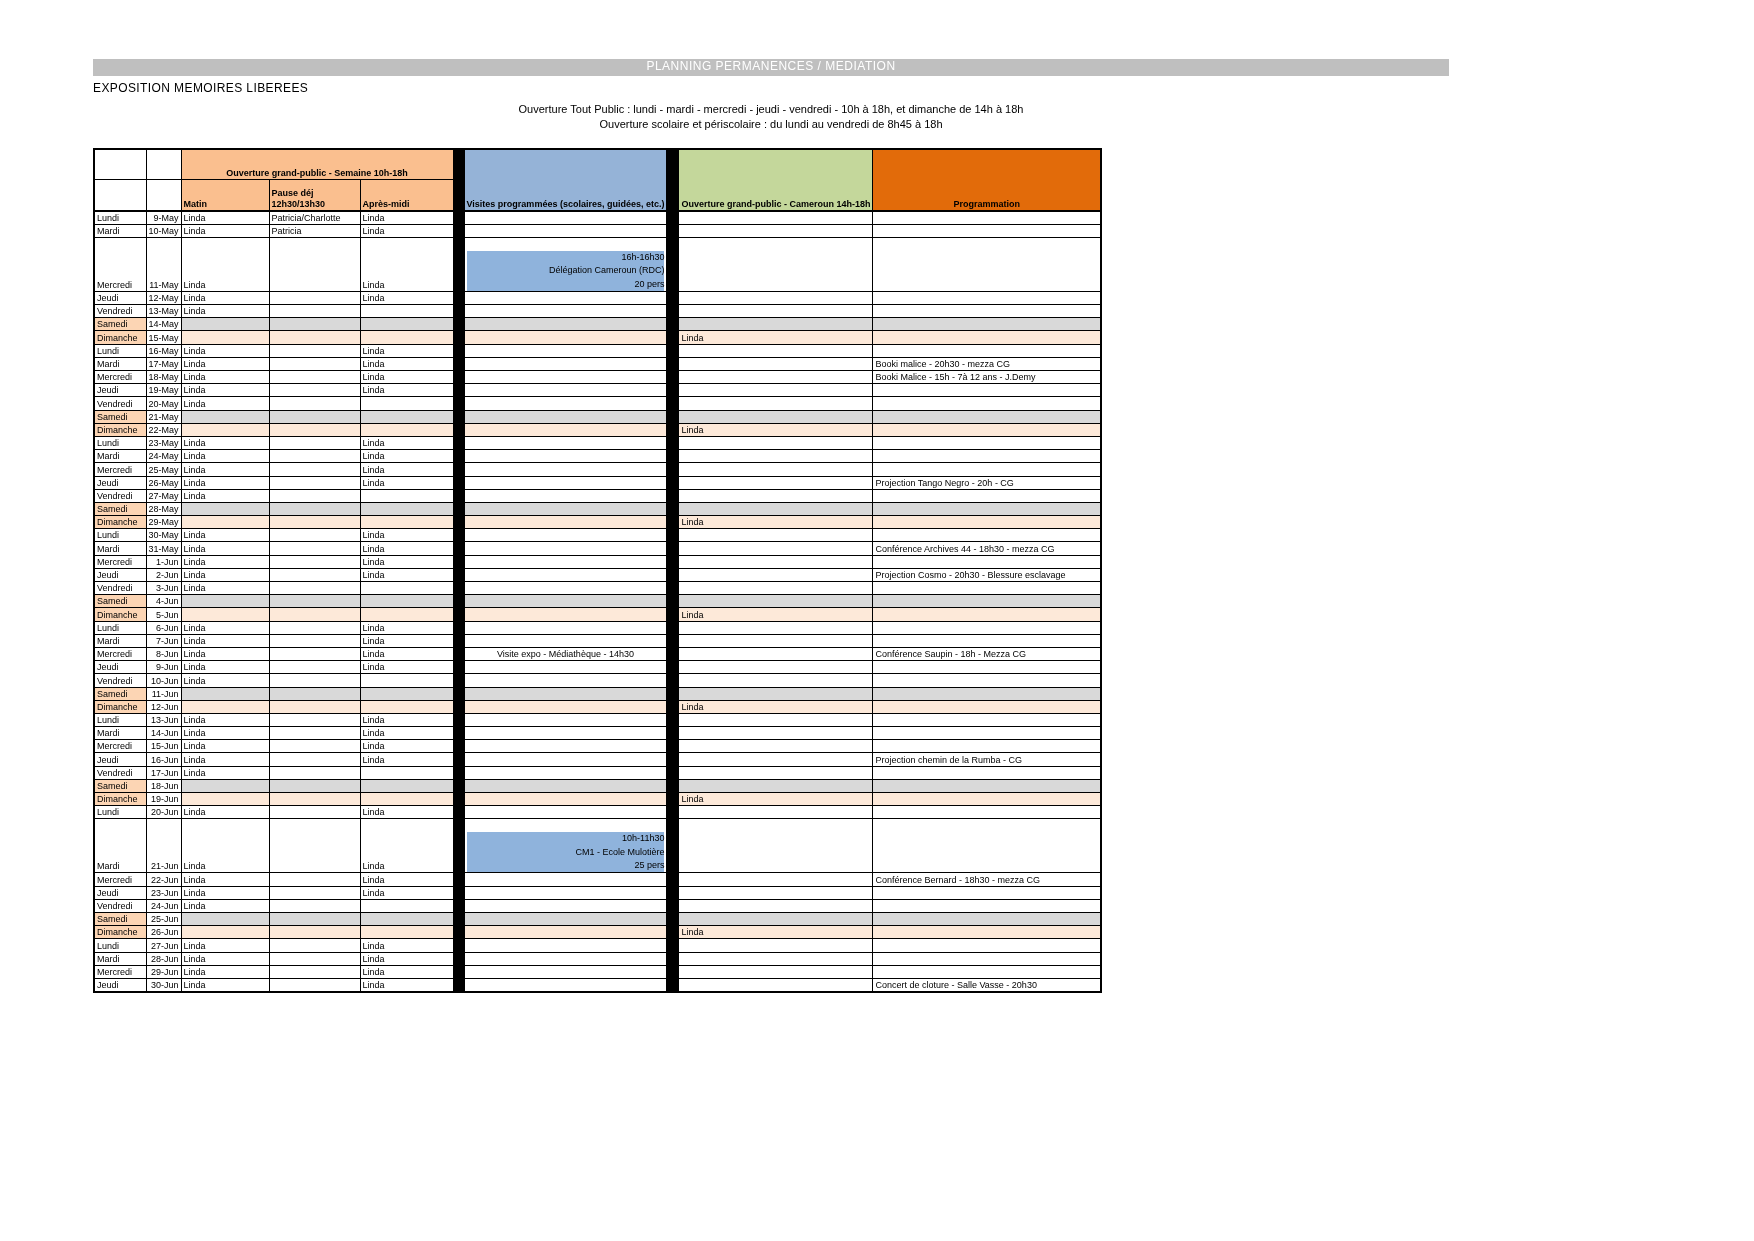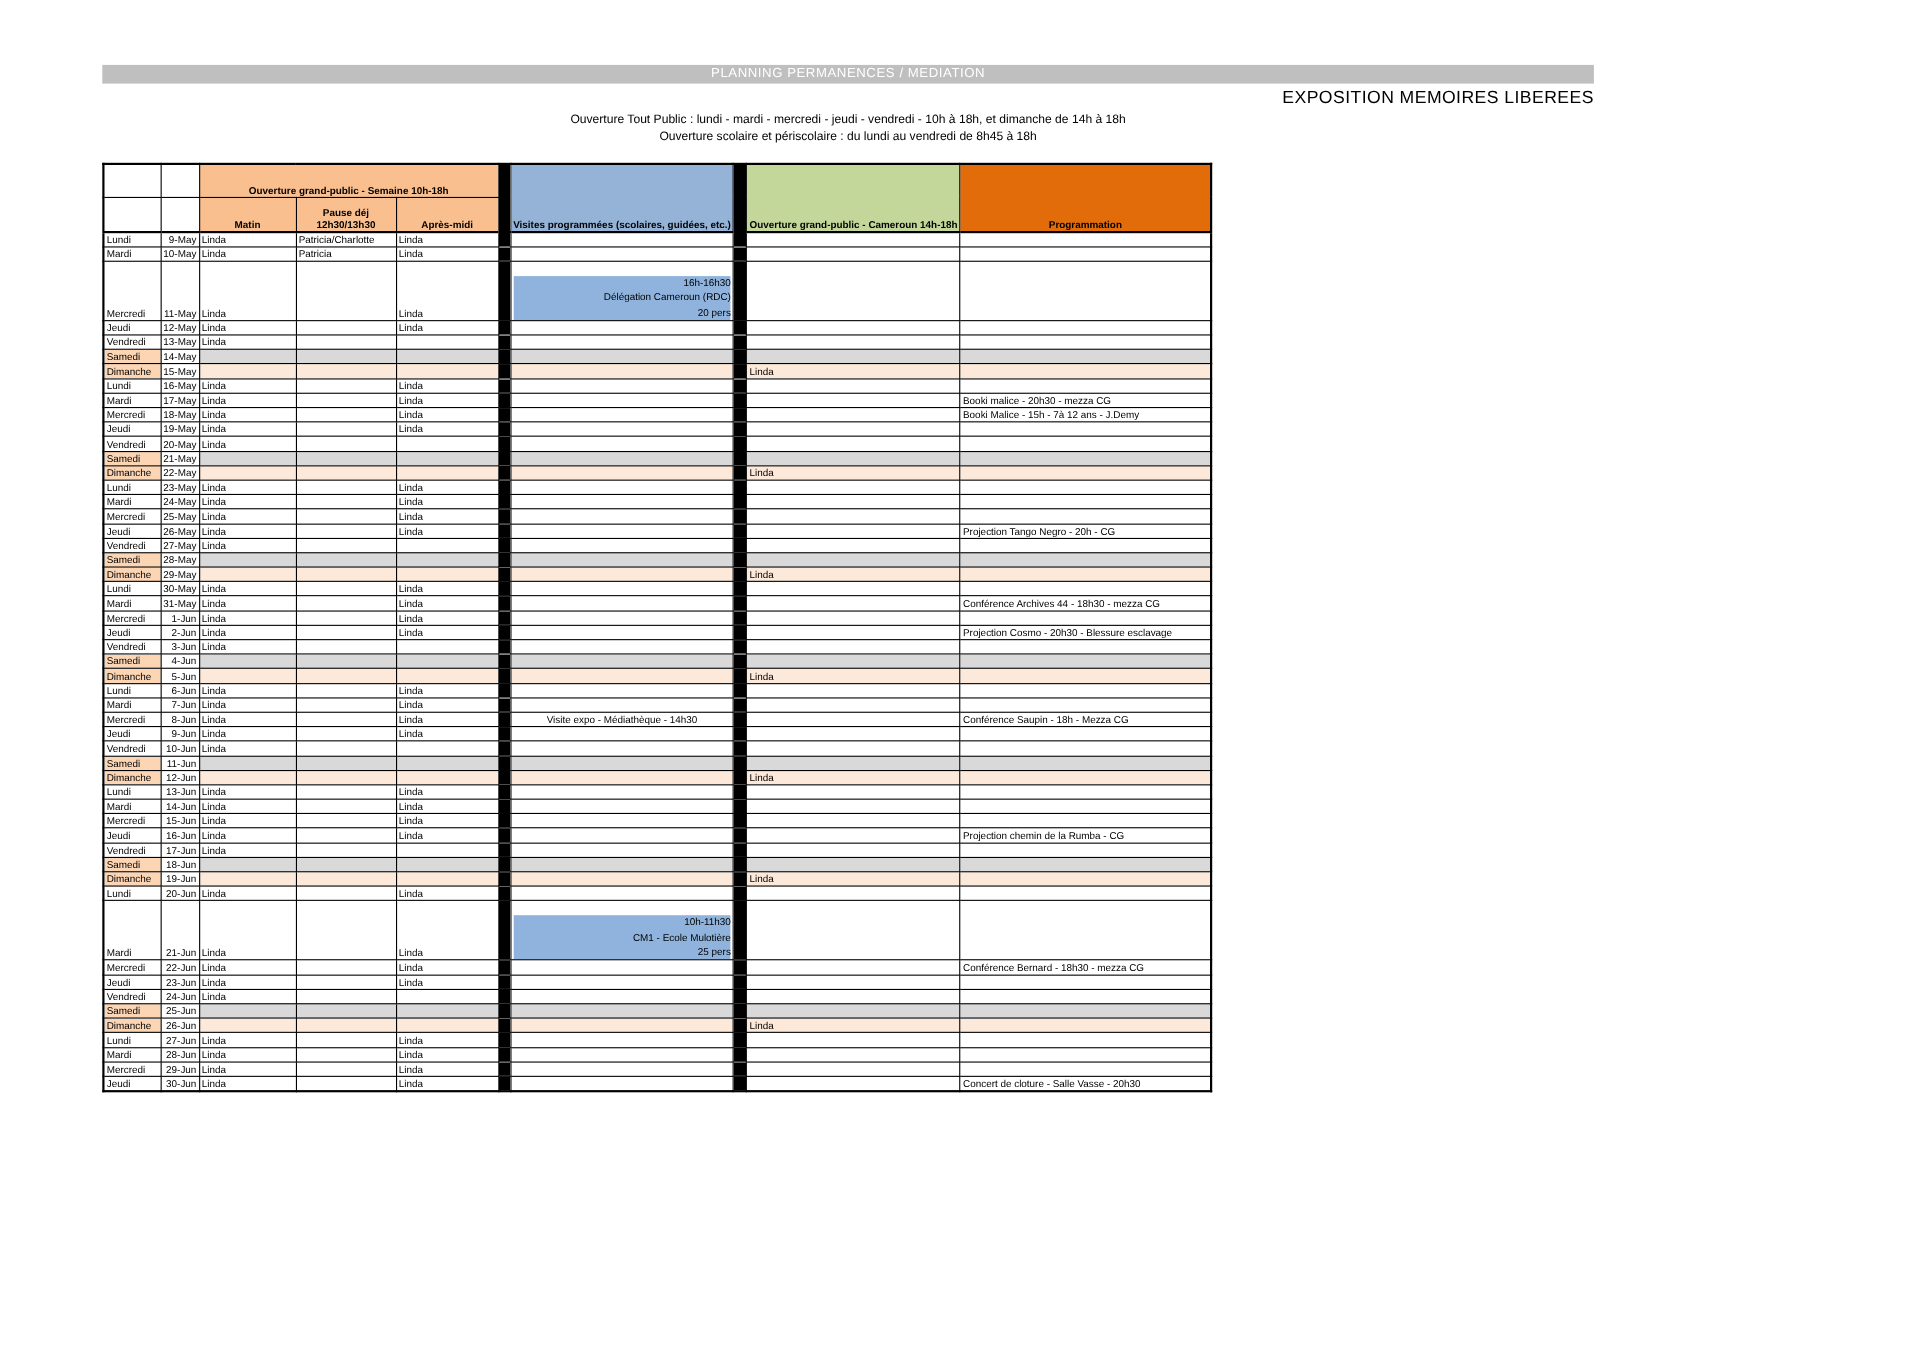--- a/index.html
+++ b/index.html
@@ -8,22 +8,22 @@
     font-family:"Liberation Sans", sans-serif;color:#000;
     position:relative;
   }
   .banner{
     position:absolute;left:93px;top:59px;width:1356px;height:17px;
     background:var(--c-banner,#BFBFBF);
     display:flex;align-items:flex-start;justify-content:center;
     color:#ffffff;font-size:12px;letter-spacing:.5px;
   }
   .doc-title{
-    position:absolute;left:93px;top:81px;width:1356px;text-align:right;
-    font-size:16px;letter-spacing:.4px;
+    position:absolute;left:93px;top:81px;width:1356px;text-align:left;
+    font-size:12px;letter-spacing:.4px;
   }
   .open-line1{position:absolute;left:93px;top:103px;width:1356px;text-align:center;font-size:11px;}
   .open-line2{position:absolute;left:93px;top:118px;width:1356px;text-align:center;font-size:11px;}
 
   table.planning{
     position:absolute;left:93px;top:148px;
     border-collapse:collapse;table-layout:fixed;
     border:2px solid #000;
   }
   table.planning td{
@@ -34,21 +34,21 @@
   }
   tr.h1{height:30px;}
   tr.h2{height:32px;}
   tr.h2 td, thead td[rowspan]{border-bottom-width:2px;}
   thead td{white-space:normal;}
   .g-orange{background:var(--c-orange,#FABF8F);font-weight:bold;text-align:center;vertical-align:middle;font-size:9.5px;}
   .g-blue{background:var(--c-blue,#95B3D7);font-weight:bold;text-align:center;vertical-align:top;font-size:9.5px;}
   .g-green{background:var(--c-green,#C4D79B);font-weight:bold;text-align:center;vertical-align:top;font-size:9.5px;}
   .g-dkorange{background:var(--c-dkorange,#E26B0A);font-weight:bold;text-align:center;vertical-align:top;font-size:9.5px;}
   .gtext{margin-top:5px;line-height:12px;}
-  td.sub{font-weight:bold;text-align:center;vertical-align:bottom;font-size:9.5px;line-height:11px;}
+  td.sub{font-weight:bold;text-align:left;vertical-align:bottom;font-size:9.5px;line-height:11px;}
   td.hblank{background:#fff;}
   td.sep{background:#000;padding:0;}
 
   tbody tr{height:13.2px;}
   tbody tr.tall{height:54px;}
   td.c-date{text-align:right;}
   td.c-vis{text-align:center;}
   td.c-dim{text-align:left;}
   td.c-prog{text-align:left;}
 

